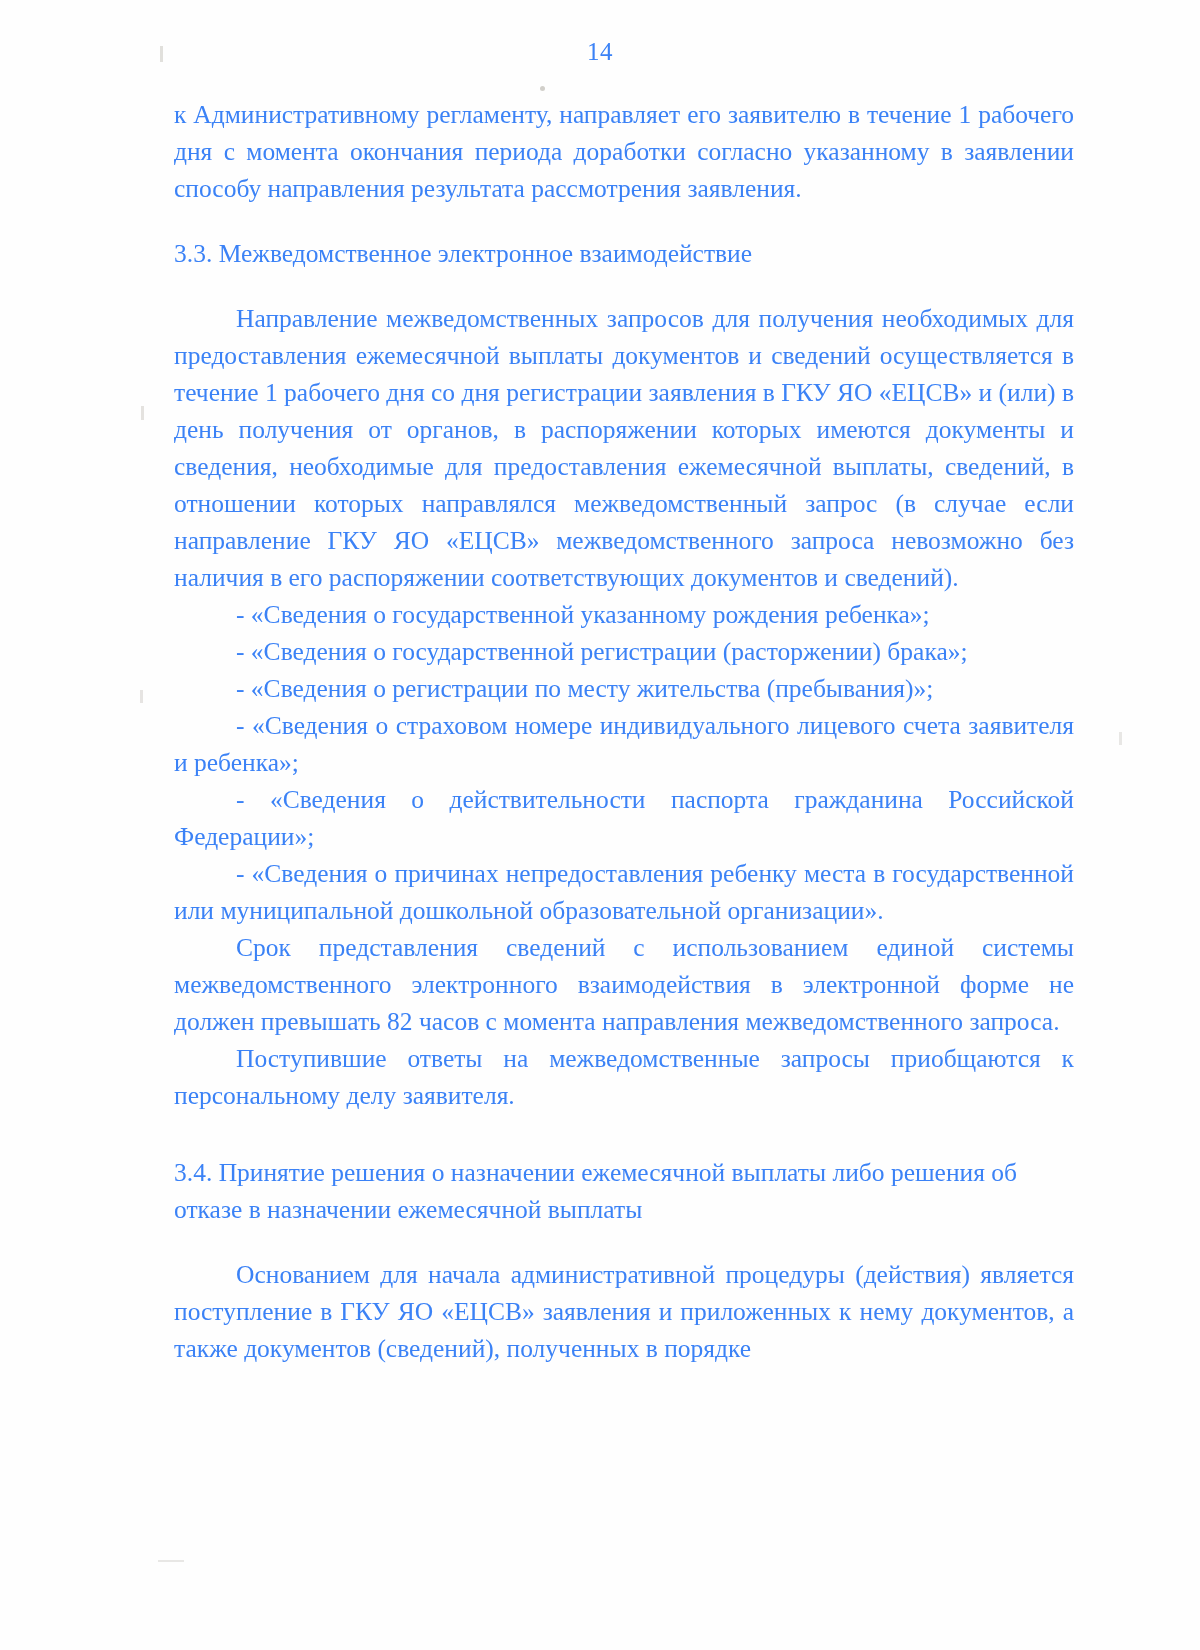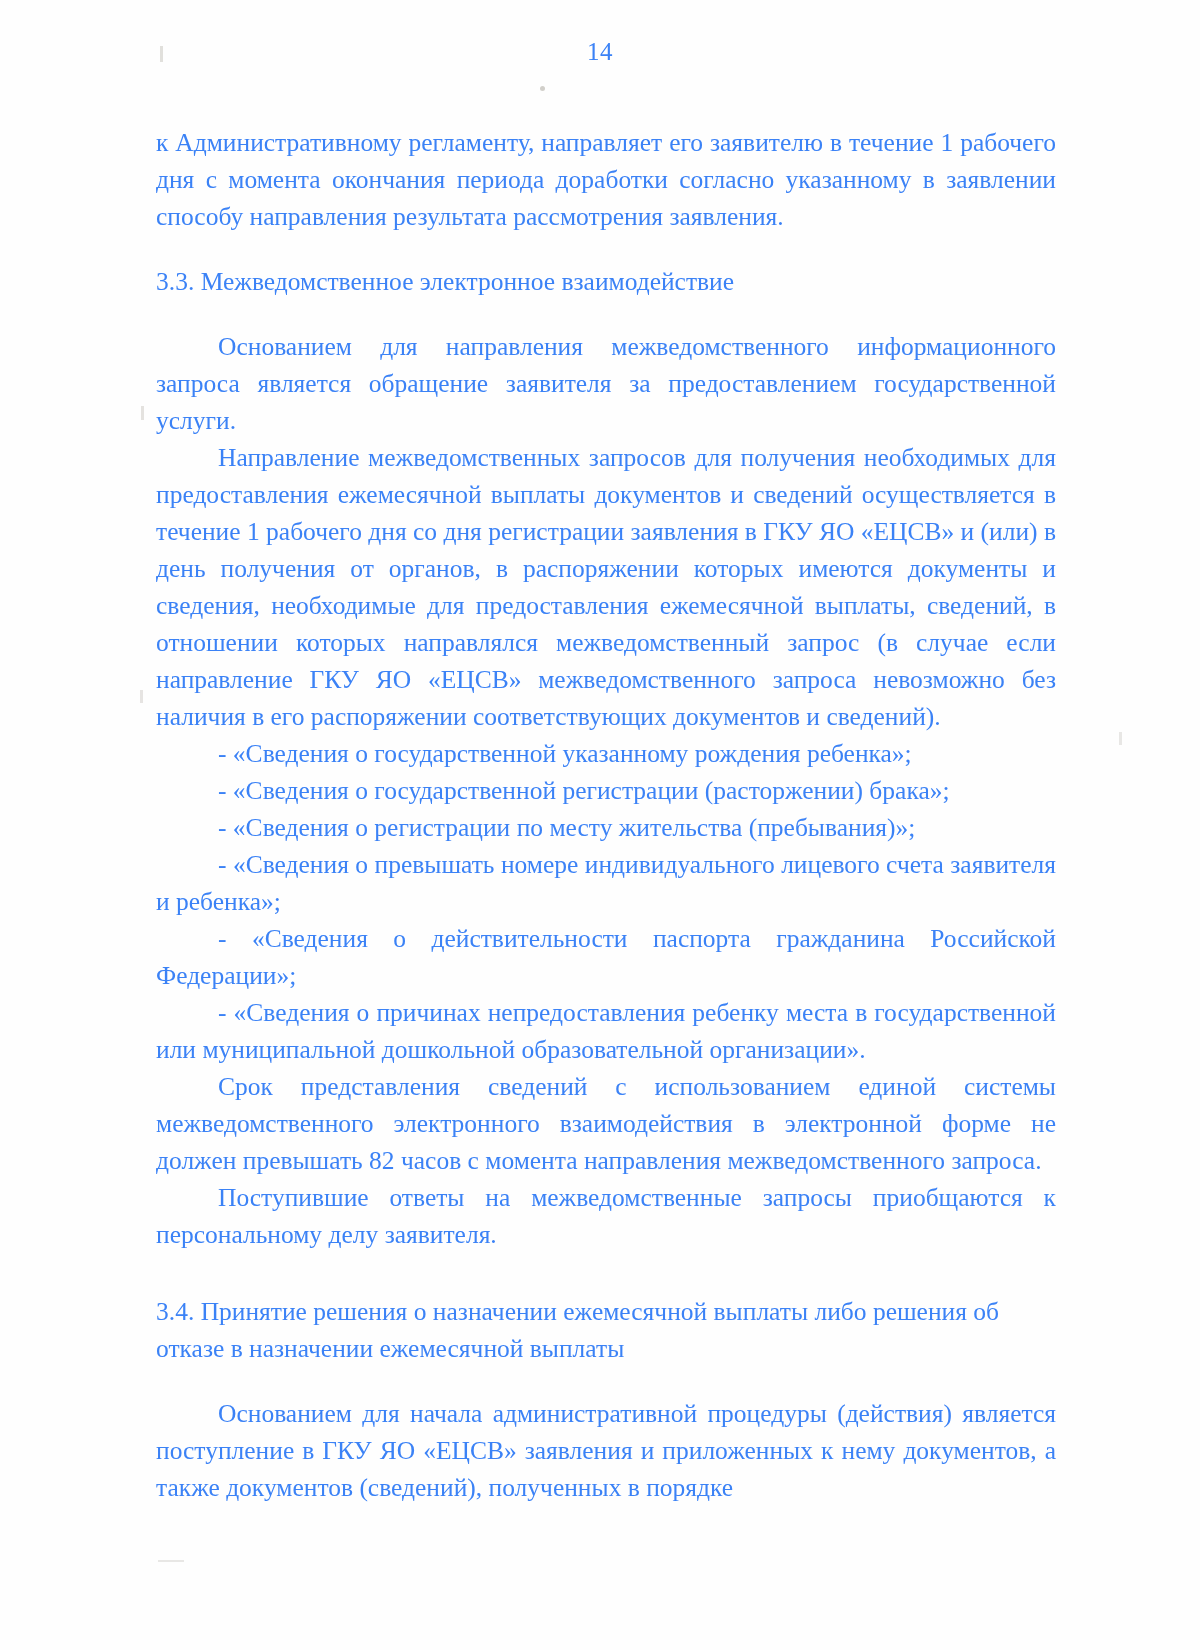--- a/index.html
+++ b/index.html
@@ -22,23 +22,22 @@
     top: 38px;
     left: 0;
     width: 1200px;
     text-align: center;
     font-size: 25px;
     letter-spacing: 0.5px;
   }
   .content {
     position: absolute;
     top: 96px;
-    left: 156px;
+    left: 174px;
     width: 900px;
-    margin-top: 28px;
   }
   p {
     margin: 0;
     font-size: 25.5px;
     line-height: 37px;
     text-align: justify;
     text-justify: inter-word;
     hyphens: none;
   }
   p.indent {
@@ -101,27 +100,26 @@
   <div class="content">
 
     <p class="no-indent">к Административному регламенту, направляет его заявителю в течение 1 рабочего дня с момента окончания периода доработки согласно указанному в заявлении способу направления результата рассмотрения заявления.</p>
 
     <div class="spacer-md"></div>
 
     <p class="center heading">3.3. Межведомственное электронное взаимодействие</p>
 
     <div class="spacer-md"></div>
 
-    <p class="indent">Основанием для направления межведомственного информационного запроса является обращение заявителя за предоставлением государственной услуги.</p>
     <p class="indent">Направление межведомственных запросов для получения необходимых для предоставления ежемесячной выплаты документов и сведений осуществляется в течение 1 рабочего дня со дня регистрации заявления в ГКУ ЯО «ЕЦСВ» и (или) в день получения от органов, в распоряжении которых имеются документы и сведения, необходимые для предоставления ежемесячной выплаты, сведений, в отношении которых направлялся межведомственный запрос (в случае если направление ГКУ ЯО «ЕЦСВ» межведомственного запроса невозможно без наличия в его распоряжении соответствующих документов и сведений).</p>
 
     <p class="list-line">- «Сведения о государственной указанному рождения ребенка»;</p>
     <p class="list-line">- «Сведения о государственной регистрации (расторжении) брака»;</p>
     <p class="list-line">- «Сведения о регистрации по месту жительства (пребывания)»;</p>
-    <p class="list-line">- «Сведения о превышать номере индивидуального лицевого счета заявителя и ребенка»;</p>
+    <p class="list-line">- «Сведения о страховом номере индивидуального лицевого счета заявителя и ребенка»;</p>
     <p class="list-line">- «Сведения о действительности паспорта гражданина Российской Федерации»;</p>
     <p class="list-line">- «Сведения о причинах непредоставления ребенку места в государственной или муниципальной дошкольной образовательной организации».</p>
 
     <p class="indent">Срок представления сведений с использованием единой системы межведомственного электронного взаимодействия в электронной форме не должен превышать 82 часов с момента направления межведомственного запроса.</p>
     <p class="indent">Поступившие ответы на межведомственные запросы приобщаются к персональному делу заявителя.</p>
 
     <div class="spacer-lg"></div>
 
     <p class="center-wrap heading">3.4. Принятие решения о назначении ежемесячной выплаты либо решения об</p>
     <p class="center-wrap heading">отказе в назначении ежемесячной выплаты</p>

